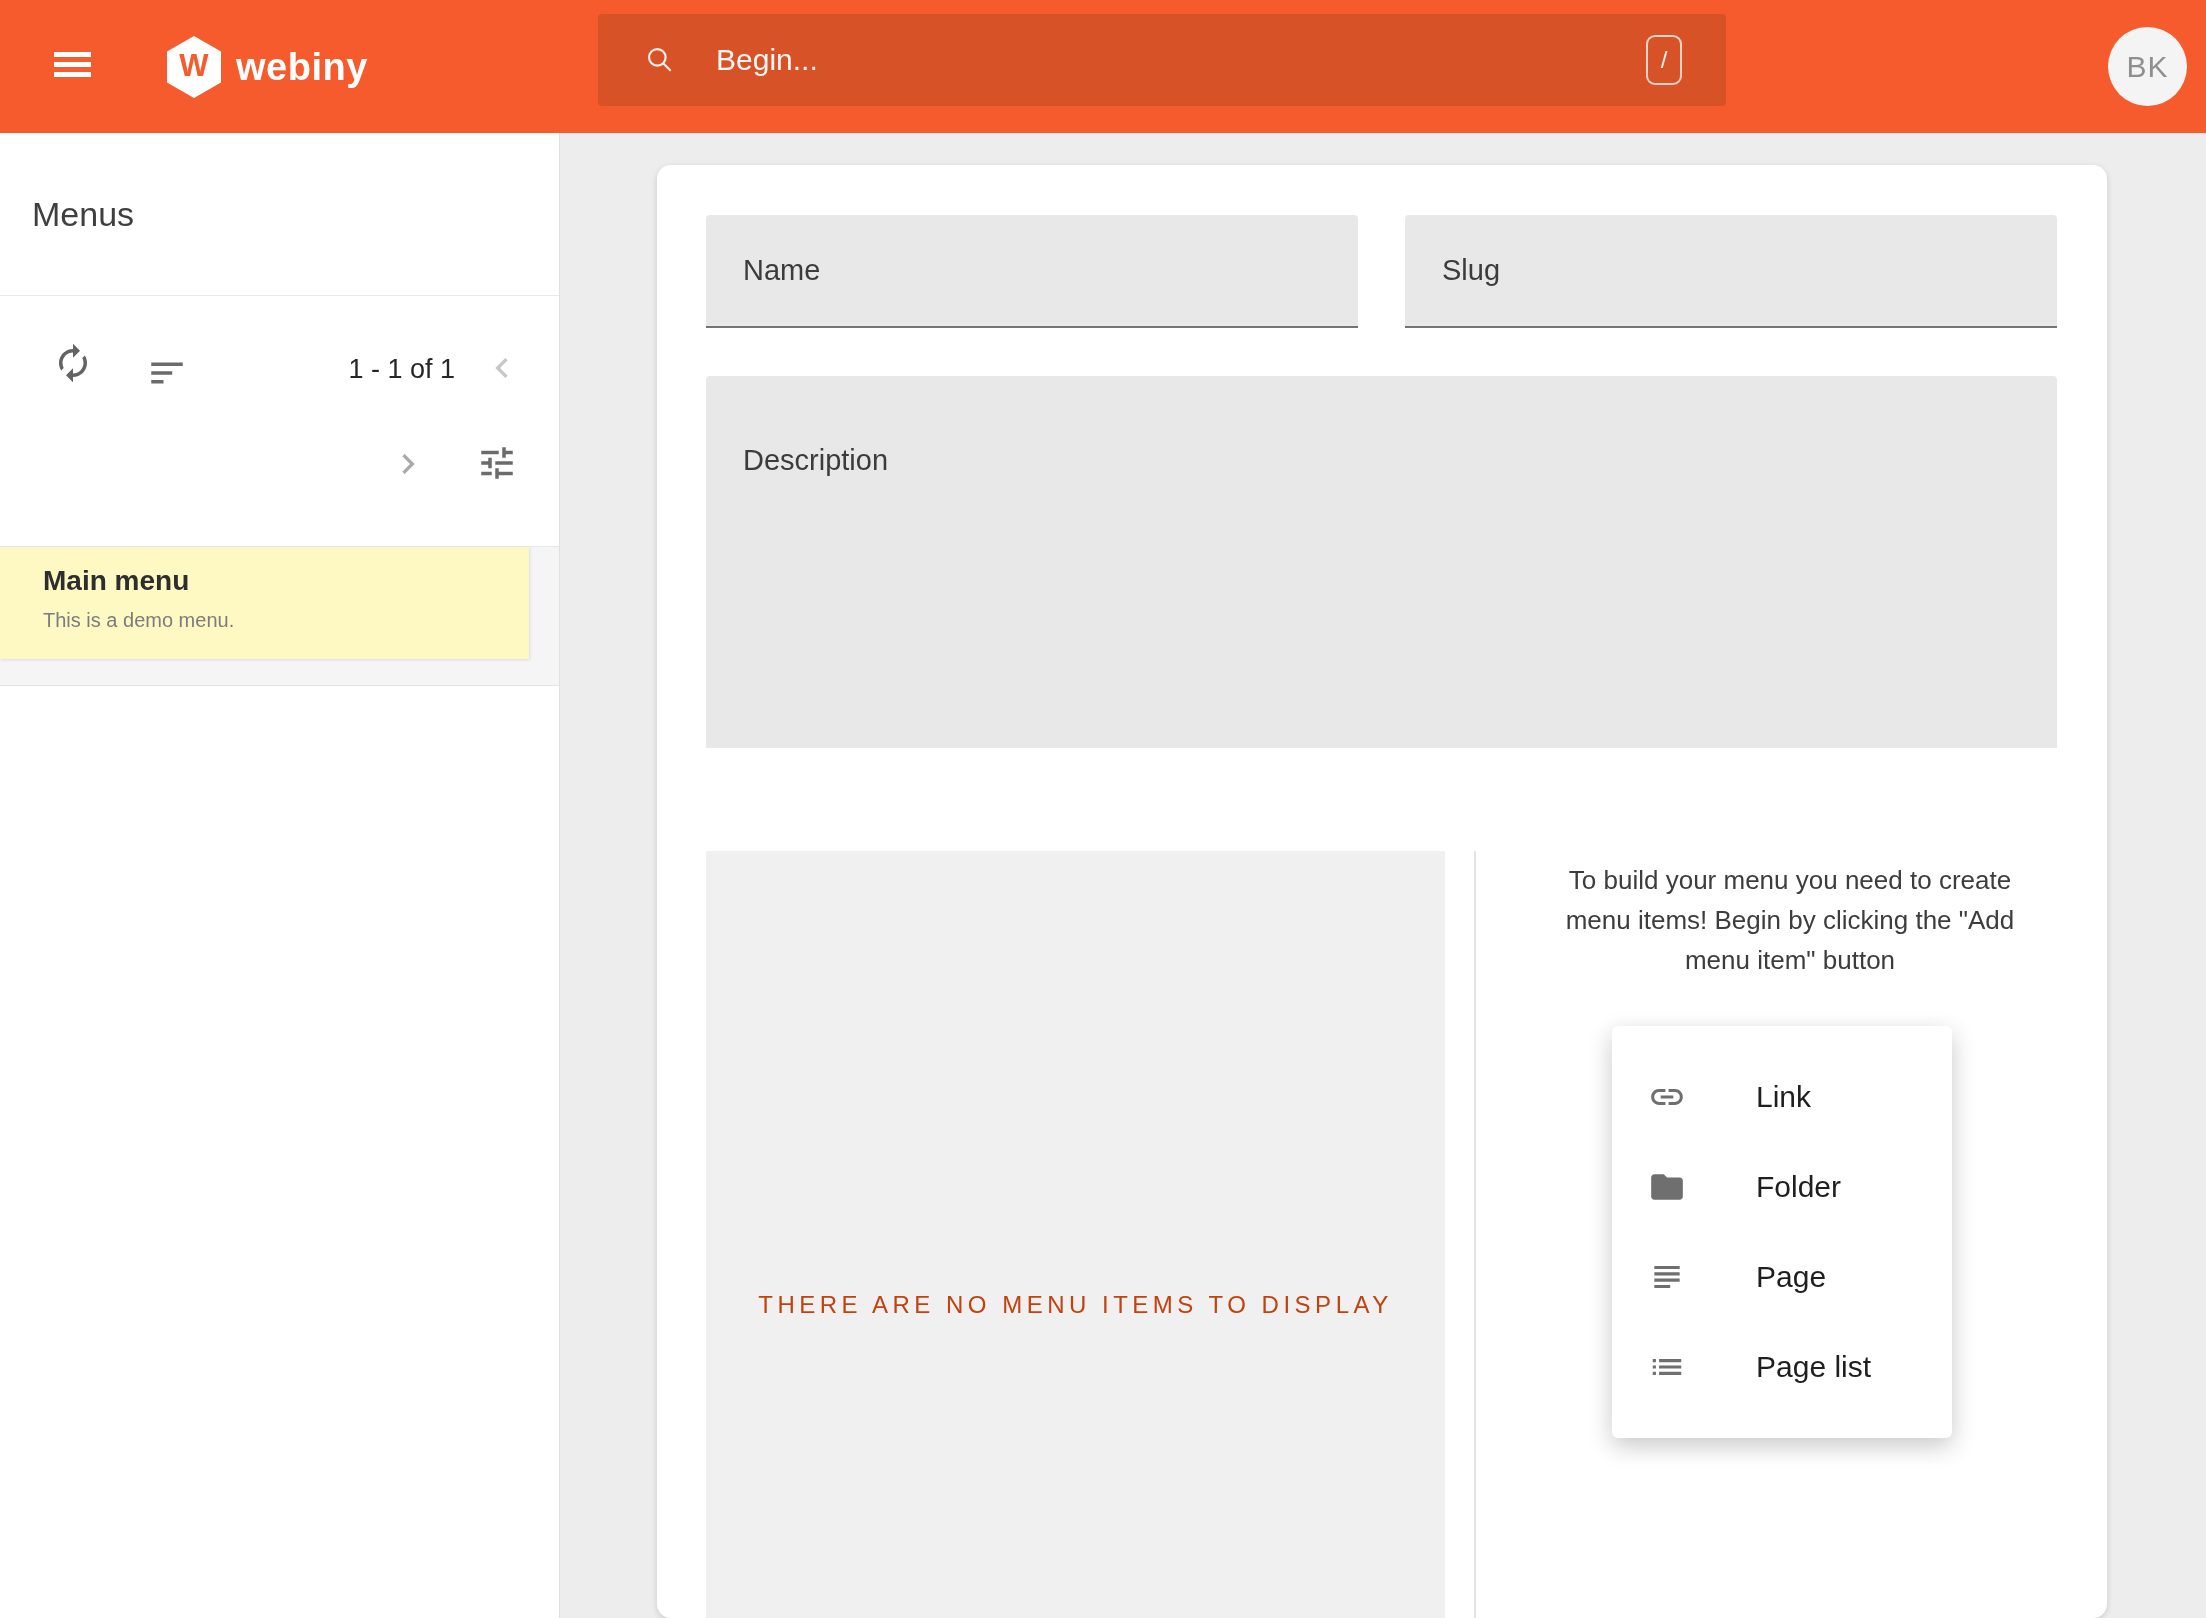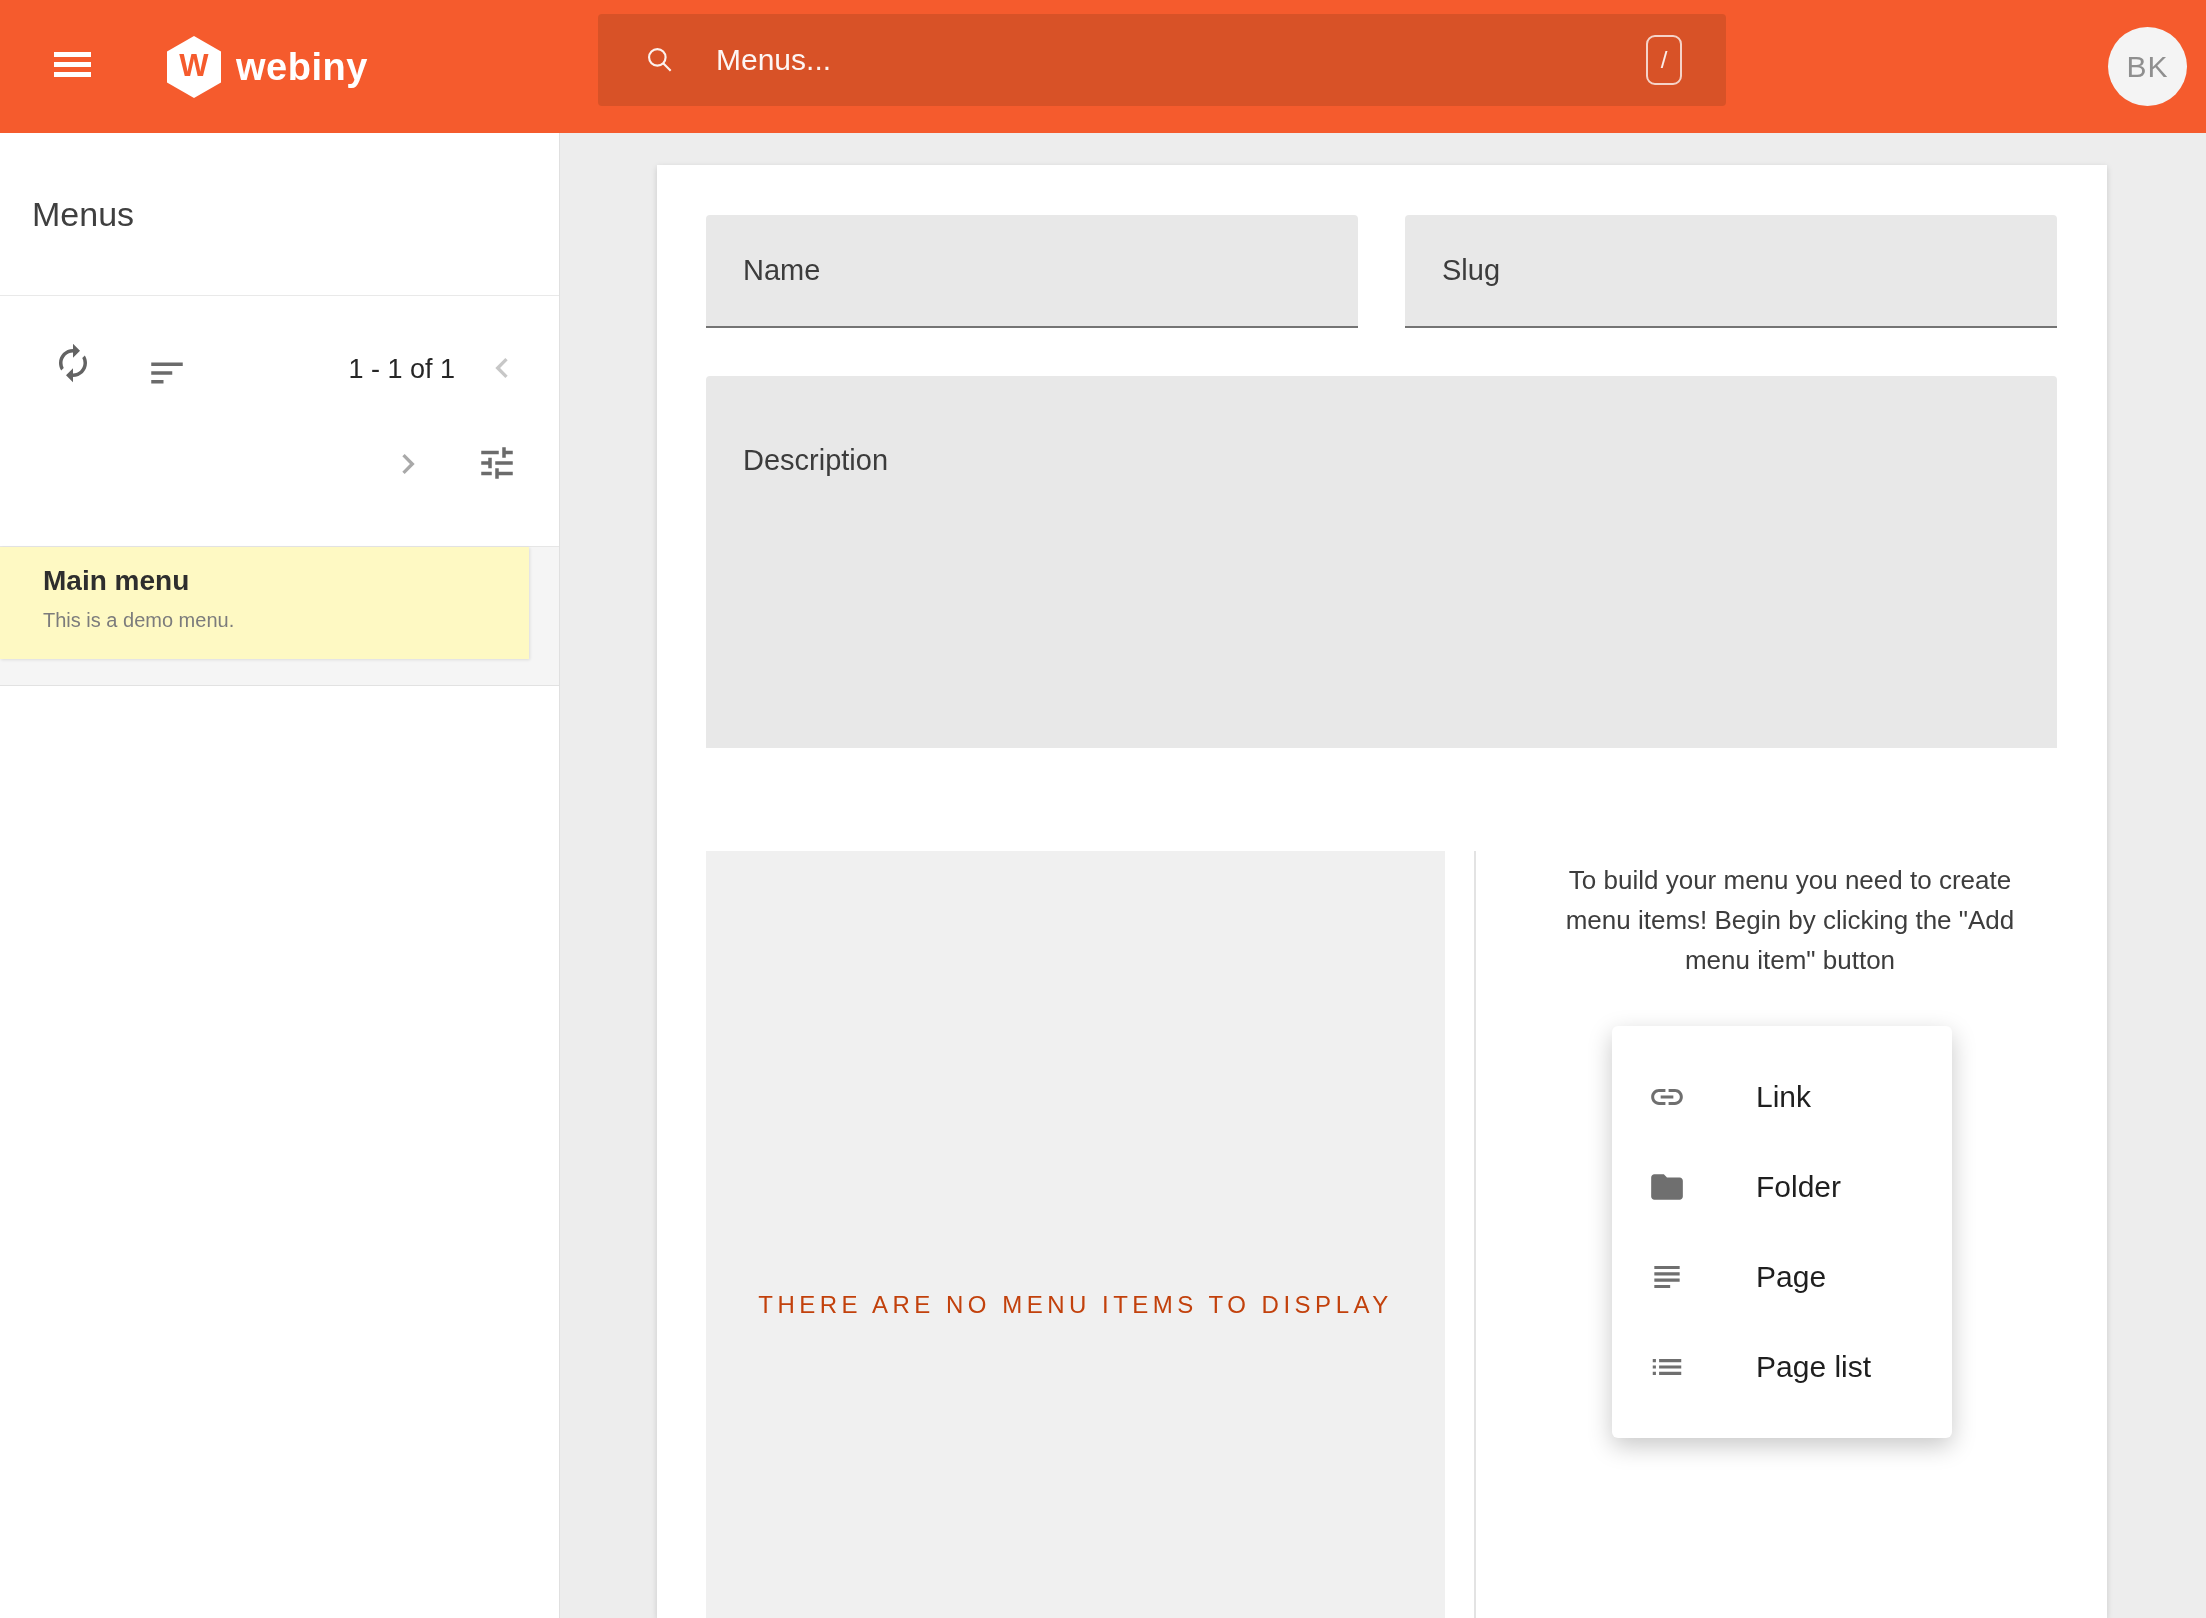--- a/index.html
+++ b/index.html
@@ -57,21 +57,21 @@
   #menu-list-item {
     width:529px; height:112px; background:#fef9c3; cursor:pointer;
     box-shadow:1px 1px 3px rgba(0,0,0,.1); padding:18px 0 0 43px;
   }
   #menu-list-item-name { font-size:28px; font-weight:600; color:#2e2e2e; }
   #menu-list-item-desc { font-size:20px; color:#7c7c7c; margin-top:12px; }
   
   #content { position:absolute; left:561px; top:133px; width:1645px; height:1485px; background:#ededed; }
   #form-card {
     position:absolute; left:96px; top:32px; width:1450px; height:1453px;
-    background:#ffffff; box-shadow:0 2px 6px rgba(0,0,0,.15);
+    background:#ffffff; box-shadow:0 2px 6px rgba(0,0,0,.15);border-radius:14px;
   }
   .filled-field {
     position:absolute; background:#e8e8e8; border-bottom:2px solid #747474;
     border-radius:4px 4px 0 0; display:flex; align-items:center; padding-left:37px;
     font-size:29px; color:#3c3c3c; cursor:text;
   }
   #name-field { left:49px; top:50px; width:652px; height:113px; }
   #slug-field { left:748px; top:50px; width:652px; height:113px; }
   #description-field {
     position:absolute; left:49px; top:211px; width:1351px; height:372px;
@@ -117,21 +117,21 @@
       </div>
       <div id="wordmark">webiny</div>
     </div>
     <div id="searchbar">
       <span id="search-icon">
         <svg width="32" height="32" viewBox="0 0 24 24" fill="none" stroke="currentColor" stroke-width="1.6">
           <circle cx="10" cy="10" r="6.2"></circle>
           <line x1="14.6" y1="14.6" x2="20" y2="20"></line>
         </svg>
       </span>
-      <span id="search-placeholder">Menus...</span>
+      <span id="search-placeholder">Begin...</span>
       <span id="search-key">/</span>
     </div>
     <div id="avatar">BK</div>
   </div>
 
   <div id="sidebar">
     <div id="sidebar-header">
       <div id="sidebar-title">Menus</div>
     </div>
     <div id="sidebar-toolbar">

